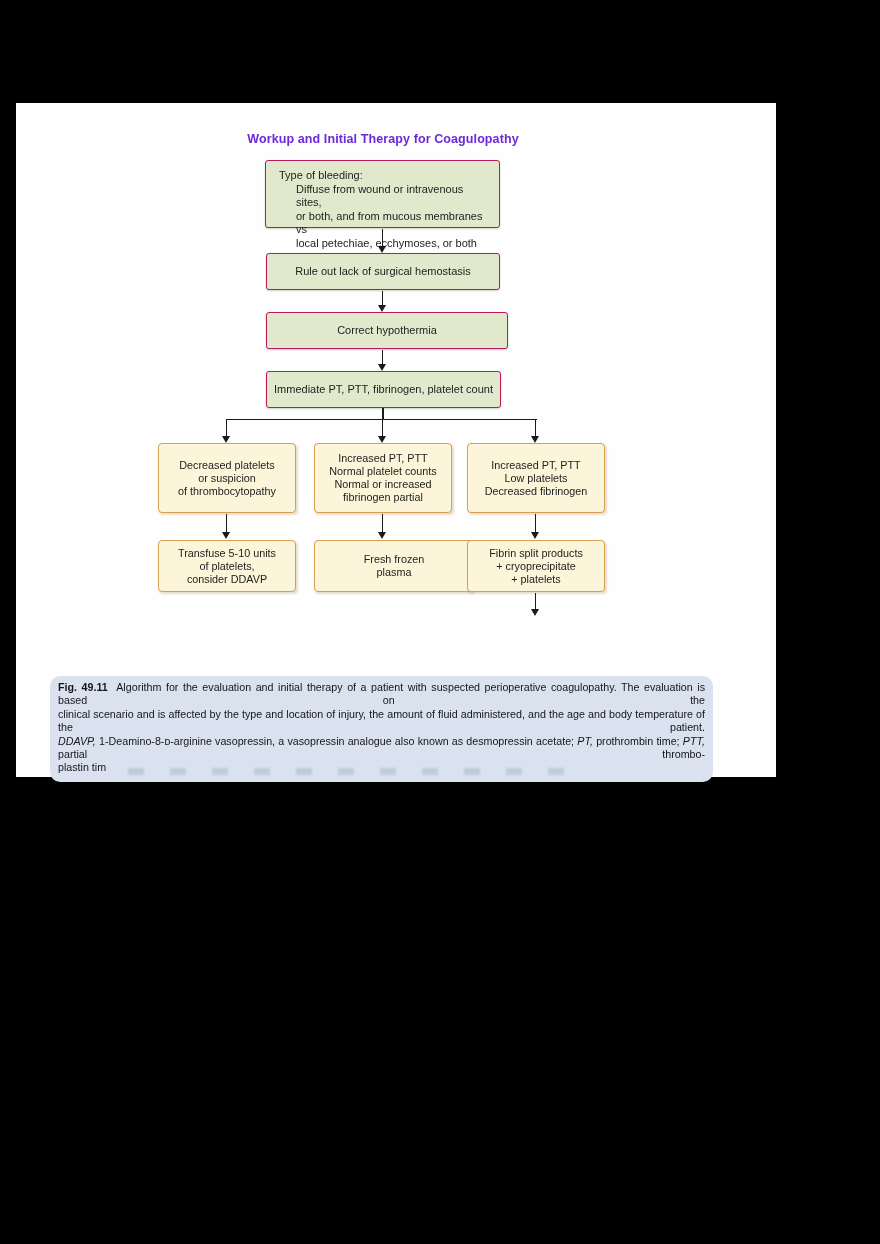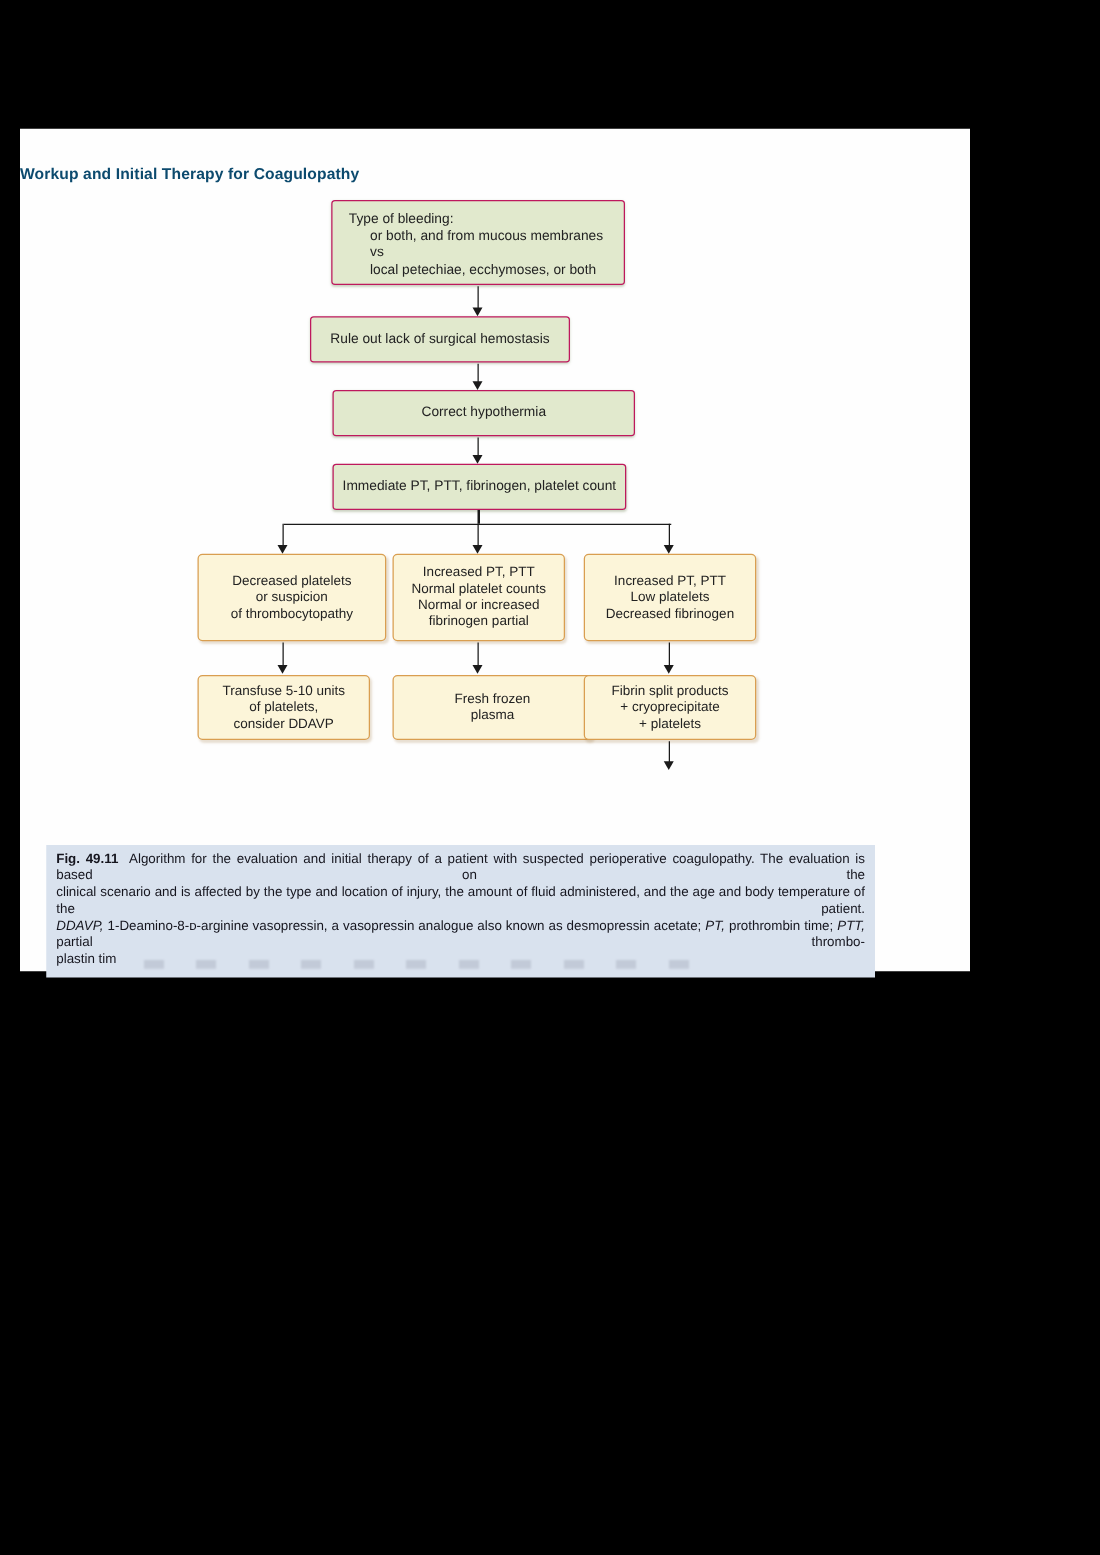--- a/index.html
+++ b/index.html
@@ -7,21 +7,21 @@
     width:880px;height:1244px;background:#000;
     font-family:"Liberation Sans","DejaVu Sans",sans-serif;
     position:relative;overflow:hidden;
   }
   .paper{
     position:absolute;left:16px;top:103px;width:760px;height:674px;
     background:#fefefe;
   }
   .fig-title{
     position:absolute;left:0;top:29px;width:734px;
-    text-align:left;font-size:12.5px;font-weight:bold;color:#0c4a6e;
+    text-align:center;font-size:12.5px;font-weight:bold;color:#6d28d9;
     letter-spacing:0.1px;
   }
   .gbox{
     position:absolute;background:#e1e9cd;border:1px solid #be185d;
     border-radius:3px;box-sizing:border-box;color:#222;
     font-size:11px;line-height:13.6px;
     box-shadow:0 1px 2px rgba(110,130,80,0.35);
   }
   .gbox.center{display:flex;align-items:center;justify-content:center;text-align:center;}
   .gbox .indent{margin-left:17px;}
@@ -37,24 +37,24 @@
   .varrow{position:absolute;width:9px;}
   .varrow .line{position:absolute;left:3.8px;top:0;bottom:6px;width:1.4px;background:#1a1a1a;}
   .varrow .head{
     position:absolute;bottom:0;left:0;width:0;height:0;
     border-left:4.5px solid transparent;border-right:4.5px solid transparent;
     border-top:7px solid #1a1a1a;
   }
   .stem{position:absolute;width:1.4px;background:#1a1a1a;}
   .hline{position:absolute;height:1.4px;background:#1a1a1a;}
   .caption{
-    position:absolute;left:21px;top:573px;width:663px;
+    position:absolute;left:34px;top:573px;width:663px;
     background:#d9e2ee;box-sizing:border-box;
     padding:5px 8px 7px 8px;
-    font-size:10.7px;line-height:13.4px;color:#15151e;
+    font-size:10.7px;line-height:13.4px;color:#15151e;border-radius:10px;
   }
   .cap-line{text-align:justify;}
   .cap-line.full{text-align-last:justify;}
   .cap-bold{font-weight:bold;}
   .cap-it{font-style:italic;margin-top:24px;}
   .cap-remnant{
     position:absolute;left:78px;bottom:7px;width:450px;height:7px;
     background:repeating-linear-gradient(90deg,
       rgba(70,70,95,0.22) 0px, rgba(70,70,95,0.22) 16px,
       transparent 16px, transparent 42px);
@@ -63,30 +63,31 @@
 </style>
 </head>
 <body>
 
 <div class="paper">
 
   <div class="fig-title">Workup and Initial Therapy for Coagulopathy</div>
 
   <div class="gbox box1-pad" style="left:249px;top:57px;width:235px;height:68px;">
     <div>Type of bleeding:</div>
+    <div class="indent">Diffuse from wound or intravenous sites,</div>
     <div class="indent">or both, and from mucous membranes vs</div>
     <div class="indent">local petechiae, ecchymoses, or both</div>
   </div>
 
   <div class="varrow" style="left:362px;top:126px;height:24px;">
     <div class="line"></div>
       <div class="head"></div>
   </div>
 
-  <div class="gbox center" style="left:232px;top:150px;width:208px;height:37px;">
+  <div class="gbox center" style="left:250px;top:150px;width:234px;height:37px;">
     <span>Rule out lack of surgical hemostasis</span>
   </div>
 
   <div class="varrow" style="left:362px;top:188px;height:21px;">
     <div class="line"></div>
       <div class="head"></div>
   </div>
 
   <div class="gbox center" style="left:250px;top:209px;width:242px;height:37px;align-items:center;">
     <span>Correct hypothermia</span>
@@ -109,21 +110,21 @@
   </div>
   <div class="varrow" style="left:362px;top:316px;height:24px;">
     <div class="line"></div>
       <div class="head"></div>
   </div>
   <div class="varrow" style="left:515px;top:316px;height:24px;">
     <div class="line"></div>
       <div class="head"></div>
   </div>
 
-  <div class="ybox" style="left:142px;top:340px;width:151px;height:70px;">
+  <div class="ybox" style="left:142px;top:340px;width:138px;height:70px;">
     <div>Decreased platelets</div>
     <div>or suspicion</div>
     <div>of thrombocytopathy</div>
   </div>
   <div class="ybox" style="left:298px;top:340px;width:138px;height:70px;">
     <div>Increased PT, PTT</div>
     <div>Normal platelet counts</div>
     <div>Normal or increased</div>
     <div>fibrinogen partial</div>
   </div>

